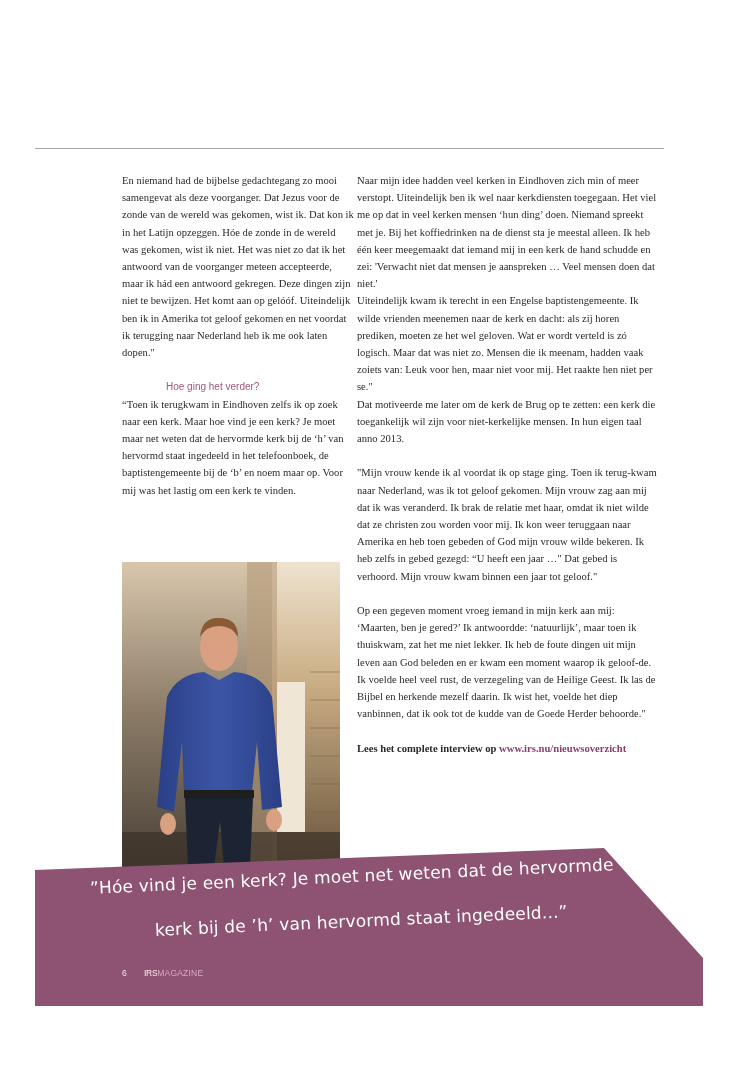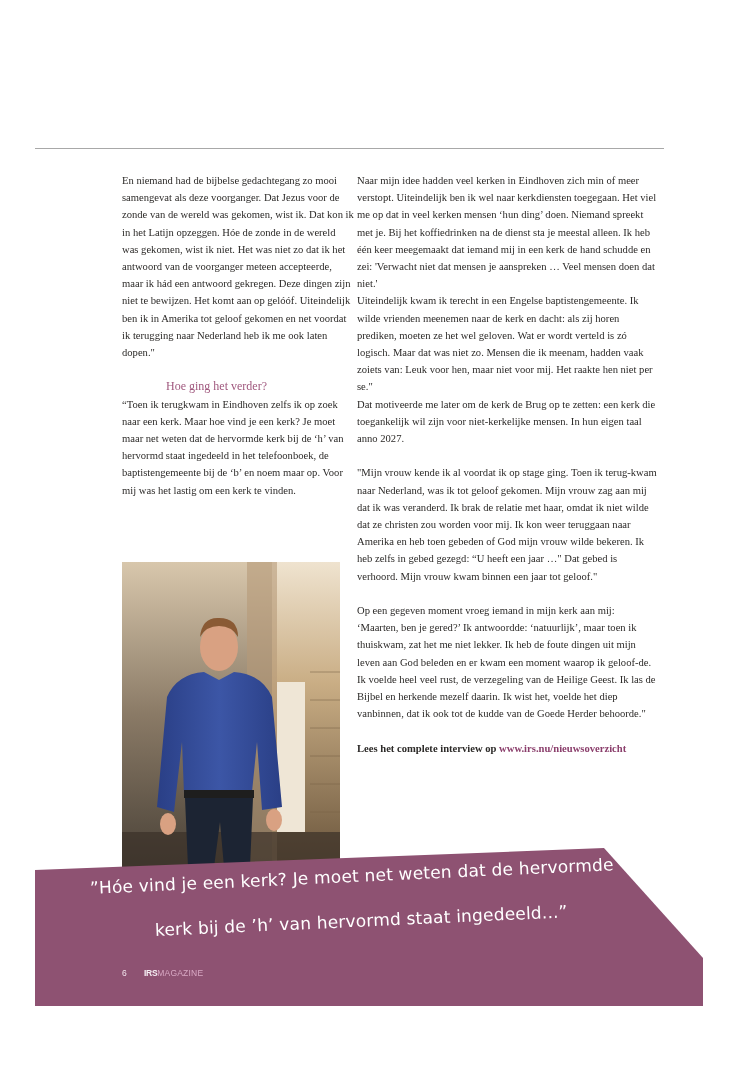--- a/index.html
+++ b/index.html
@@ -3,50 +3,50 @@
 <meta charset="utf-8">
 <style>
   html, body { margin: 0; padding: 0; background: #ffffff; }
   body { width: 738px; height: 1068px; position: relative; overflow: hidden; }
   .rule { position: absolute; left: 35px; top: 148px; width: 629px; height: 1px; background: #a8a8a8; }
   .col { position: absolute; top: 172px; font-family: "Liberation Serif", "DejaVu Serif", serif; font-size: 10.6px; line-height: 17.2px; color: #2c2a28; }
   .col p { margin: 0; }
   .col1 { left: 122px; width: 232px; }
   .col2 { left: 357px; width: 300px; }
   .gap { height: 17.2px; }
-  .subhead { font-family: Liberation Serif, serif; font-size: 12px; color: #a0587e; line-height: 17.2px; margin: 0; padding-left: 44px; }
+  .subhead { font-family: Liberation Sans, sans-serif; font-size: 10px; color: #a0587e; line-height: 17.2px; margin: 0; padding-left: 44px; }
   .cta { font-weight: bold; }
   .cta a { color: #8b3f6c; text-decoration: none; font-weight: bold; font-family: Liberation Serif, serif; }
   .photo { position: absolute; left: 122px; top: 562px; width: 218px; height: 305px; overflow: hidden; background: linear-gradient(180deg,#f4ede4 0%, #b8a88c 12%, #7f7260 40%, #5a5044 100%); }
   .band { position: absolute; left: 0; top: 0; width: 738px; height: 1068px; pointer-events: none; }
   .band svg { width: 738px; height: 1068px; display: block; }
   .quote { position: absolute; font-family: "DejaVu Sans", sans-serif; font-size: 17px; color: #ffffff; white-space: nowrap; letter-spacing: 0.2px; transform-origin: left center; }
   .q1 { left: 90px; top: 878px; transform: rotate(-2.6deg); }
   .q2 { left: 155px; top: 920px; transform: rotate(-2.6deg); }
   .footer { position: absolute; top: 968px; left: 122px; font-family: "Liberation Sans", sans-serif; font-size: 8.5px; color: #ead5e1; }
   .footer .pg { display: inline-block; width: 22px; color: #f3e6ee; }
-  .footer .brand { color: #f6eef3; font-weight: bold; letter-spacing: -0.3px; text-align: center; }
+  .footer .brand { color: #f6eef3; font-weight: normal; letter-spacing: -0.3px; text-align: center; }
   .footer .mag { color: #d9a9c4; letter-spacing: 0.2px; text-align: center; }
 </style>
 </head>
 <body>
 
 <div class="rule"></div>
 
 <div class="col col1">
   <p>En niemand had de bijbelse gedachtegang zo mooi samengevat als deze voorganger. Dat Jezus voor de zonde van de wereld was gekomen, wist ik. Dat kon ik in het Latijn opzeggen. Hóe de zonde in de wereld was gekomen, wist ik niet. Het was niet zo dat ik het antwoord van de voorganger meteen accepteerde, maar ik hád een antwoord gekregen. Deze dingen zijn niet te bewijzen. Het komt aan op gelóóf. Uiteindelijk ben ik in Amerika tot geloof gekomen en net voordat ik terugging naar Nederland heb ik me ook laten dopen."</p>
   <div class="gap"></div>
   <p class="subhead">Hoe ging het verder?</p>
   <p>“Toen ik terugkwam in Eindhoven zelfs ik op zoek naar een kerk. Maar hoe vind je een kerk? Je moet maar net weten dat de hervormde kerk bij de ‘h’ van hervormd staat ingedeeld in het telefoonboek, de baptistengemeente bij de ‘b’ en noem maar op. Voor mij was het lastig om een kerk te vinden.</p>
 </div>
 
 <div class="col col2">
   <p>Naar mijn idee hadden veel kerken in Eindhoven zich min of meer verstopt. Uiteindelijk ben ik wel naar kerkdiensten toegegaan. Het viel me op dat in veel kerken mensen ‘hun ding’ doen. Niemand spreekt met je. Bij het koffiedrinken na de dienst sta je meestal alleen. Ik heb één keer meegemaakt dat iemand mij in een kerk de hand schudde en zei: 'Verwacht niet dat mensen je aanspreken … Veel mensen doen dat niet.'</p>
   <p>Uiteindelijk kwam ik terecht in een Engelse baptistengemeente. Ik wilde vrienden meenemen naar de kerk en dacht: als zij horen prediken, moeten ze het wel geloven. Wat er wordt verteld is zó logisch. Maar dat was niet zo. Mensen die ik meenam, hadden vaak zoiets van: Leuk voor hen, maar niet voor mij. Het raakte hen niet per se."</p>
-  <p>Dat motiveerde me later om de kerk de Brug op te zetten: een kerk die toegankelijk wil zijn voor niet-kerkelijke mensen. In hun eigen taal anno 2027.</p>
+  <p>Dat motiveerde me later om de kerk de Brug op te zetten: een kerk die toegankelijk wil zijn voor niet-kerkelijke mensen. In hun eigen taal anno 2013.</p>
   <div class="gap"></div>
   <p>"Mijn vrouw kende ik al voordat ik op stage ging. Toen ik terug-kwam naar Nederland, was ik tot geloof gekomen. Mijn vrouw zag aan mij dat ik was veranderd. Ik brak de relatie met haar, omdat ik niet wilde dat ze christen zou worden voor mij. Ik kon weer teruggaan naar Amerika en heb toen gebeden of God mijn vrouw wilde bekeren. Ik heb zelfs in gebed gezegd: “U heeft een jaar …" Dat gebed is verhoord. Mijn vrouw kwam binnen een jaar tot geloof."</p>
   <div class="gap"></div>
   <p>Op een gegeven moment vroeg iemand in mijn kerk aan mij: ‘Maarten, ben je gered?’ Ik antwoordde: ‘natuurlijk’, maar toen ik thuiskwam, zat het me niet lekker. Ik heb de foute dingen uit mijn leven aan God beleden en er kwam een moment waarop ik geloof-de. Ik voelde heel veel rust, de verzegeling van de Heilige Geest. Ik las de Bijbel en herkende mezelf daarin. Ik wist het, voelde het diep vanbinnen, dat ik ook tot de kudde van de Goede Herder behoorde."</p>
   <div class="gap"></div>
   <p class="cta"><span>Lees het complete interview op </span><a>www.irs.nu/nieuwsoverzicht</a></p>
 </div>
 
 <div class="photo" title="Man in blue striped shirt standing in a hallway">
   <svg width="218" height="305" viewBox="0 0 218 305">

